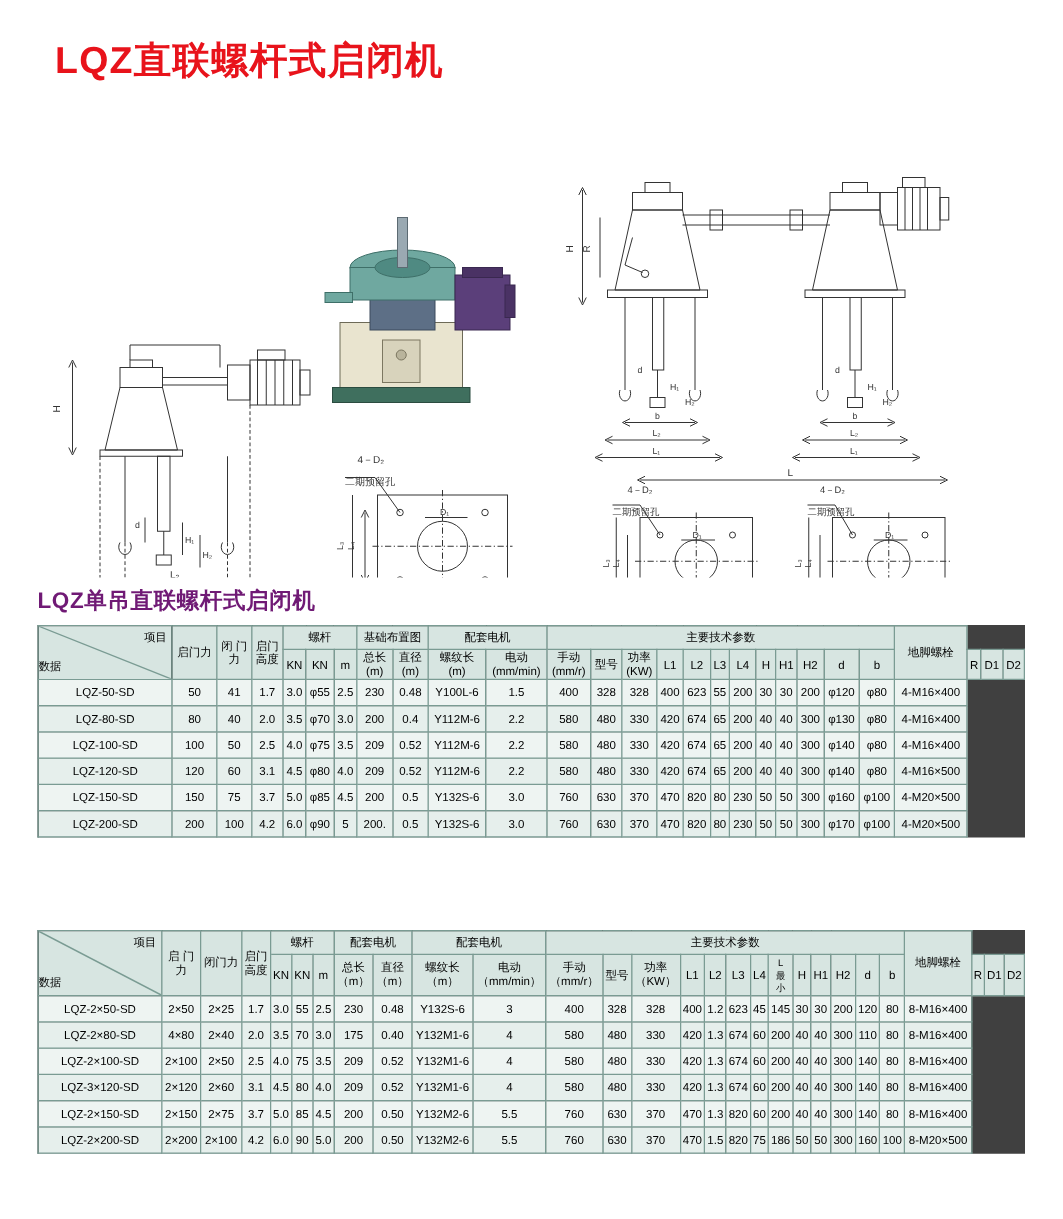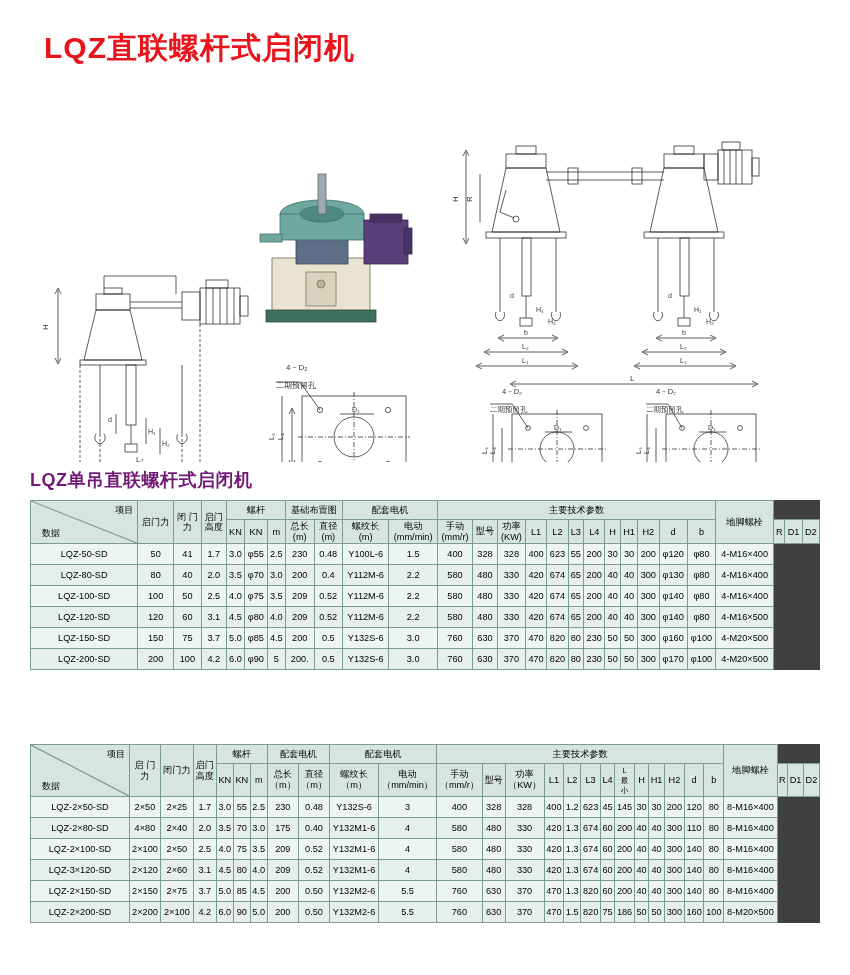--- a/index.html
+++ b/index.html
@@ -69,21 +69,21 @@
   .corner {
     position: relative;
     padding: 0;
     height: 40px;
     min-width: 92px;
   }
   .corner .diag {
     position:absolute; left:0; top:0; width:100%; height:100%;
   }
   .corner .tl {
-    position:absolute; left:11px; bottom:3px; font-size:9px;margin-top:11px;
+    position:absolute; left:0; bottom:3px; font-size:9px;margin-top:11px;
   }
   .corner .br {
     position:absolute; right:4px; top:3px; font-size:9px;
   }
   .vt { line-height: 1.05; }
 
   #tbl1 { left: 30px; top: 500px; width: 790px; }
   #tbl2 { left: 30px; top: 744px; width: 790px; }
 </style>
 </head>

